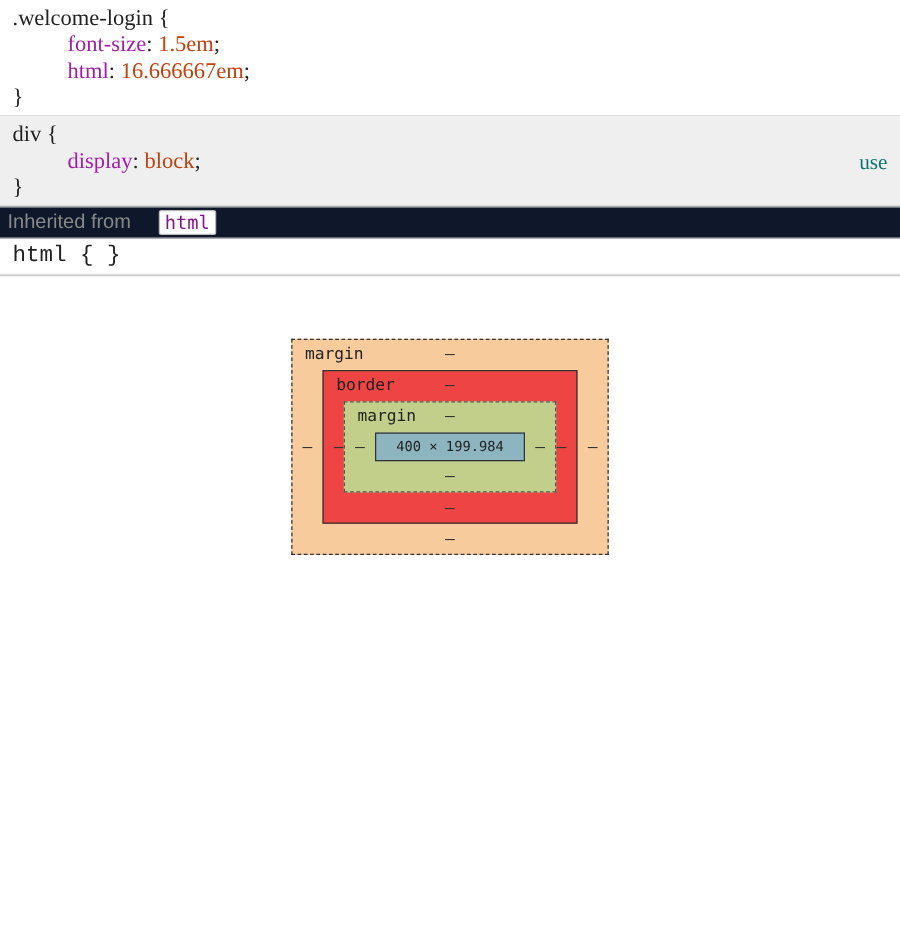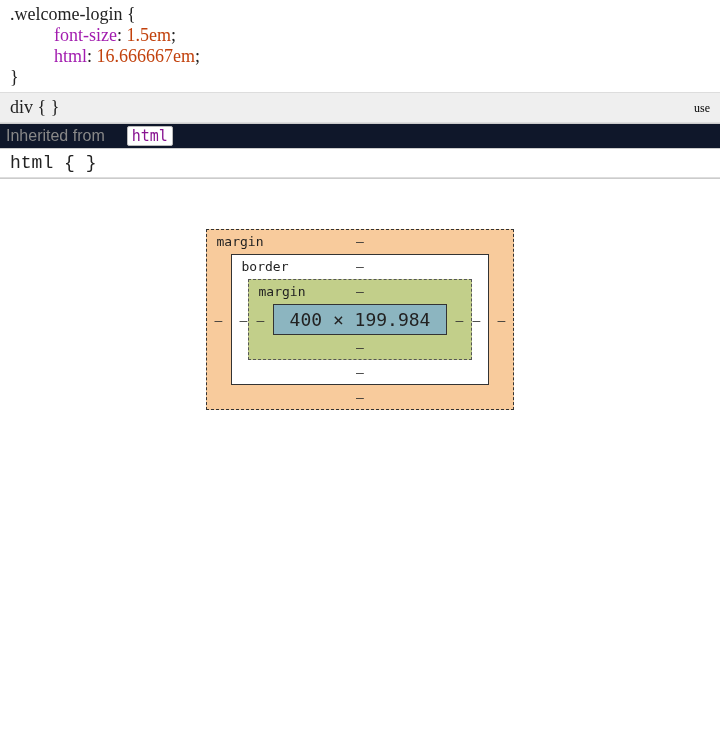--- a/index.html
+++ b/index.html
@@ -17,21 +17,21 @@
   .rule-block.shaded {
     background: #efefef;
   }
   .rule-container {
     display: flex;
     justify-content: space-between;
     align-items: center;
     font-family: Liberation Serif, serif;
   }
   .rule-left { flex: 1; }
-  .rule-right { color: #000000; font-size: 12px; padding-top: 2px; white-space: nowrap; overflow: hidden; width: 40px; text-align: right; }
+  .rule-right { color: #0f766e; font-size: 17px; padding-top: 2px; white-space: nowrap; overflow: hidden; width: 40px; text-align: right; }
   .selector {
     color: #222;
     white-space: pre;
   }
   .decl {
     padding-left: 44px;
   }
   .prop {
     color: #a21caf;
   }
@@ -97,35 +97,35 @@
   .bm-top { top: 4px; left: 50%; transform: translateX(-50%); }
   .bm-bottom { bottom: 4px; left: 50%; transform: translateX(-50%); }
   .bm-left { left: 8px; top: 50%; transform: translateY(-50%); }
   .bm-right { right: 8px; top: 50%; transform: translateY(-50%); }
   .bm-margin {
     background: #f8cb9c;
     border: 1.5px dashed #333;
     padding: 24px 24px;
   }
   .bm-border {
-    background: #ffffff;
+    background: #ef4444;
     border: 1.5px solid #333;
     padding: 24px 16px;
   }
   .bm-padding {
     background: #c2cf8a;
     border: 1.5px dashed #555;
     padding: 24px 24px;
   }
   .bm-content {
     background: #8cb5c0;
     border: 1.5px solid #333;
     padding: 4px 16px;
     white-space: nowrap;
-    font-size: 18px;
+    font-size: 11px;
   }
 </style>
 </head>
 <body>
 
 <div class="rule-block">
   <div class="rule-container">
     <div class="rule-left">
       <span class="selector">.welcome-login</span><span class="brace"> {</span>
       <div class="decl">
@@ -136,20 +136,23 @@
       </div>
       <span class="brace">}</span>
     </div>
   </div>
 </div>
 
 <div class="rule-block shaded">
   <div class="rule-container">
     <div class="rule-left">
       <span class="selector">div</span><span class="brace"> {</span>
+      <div class="decl">
+        <span class="prop">display</span><span class="colon">: </span><span class="value">block</span><span class="semicolon">;</span>
+      </div>
       <span class="brace">}</span>
     </div>
     <div class="rule-right">use</div>
   </div>
 </div>
 
 <div class="separator-header">
   <span>Inherited from</span>
   <span class="tag-chip">html</span>
 </div>

